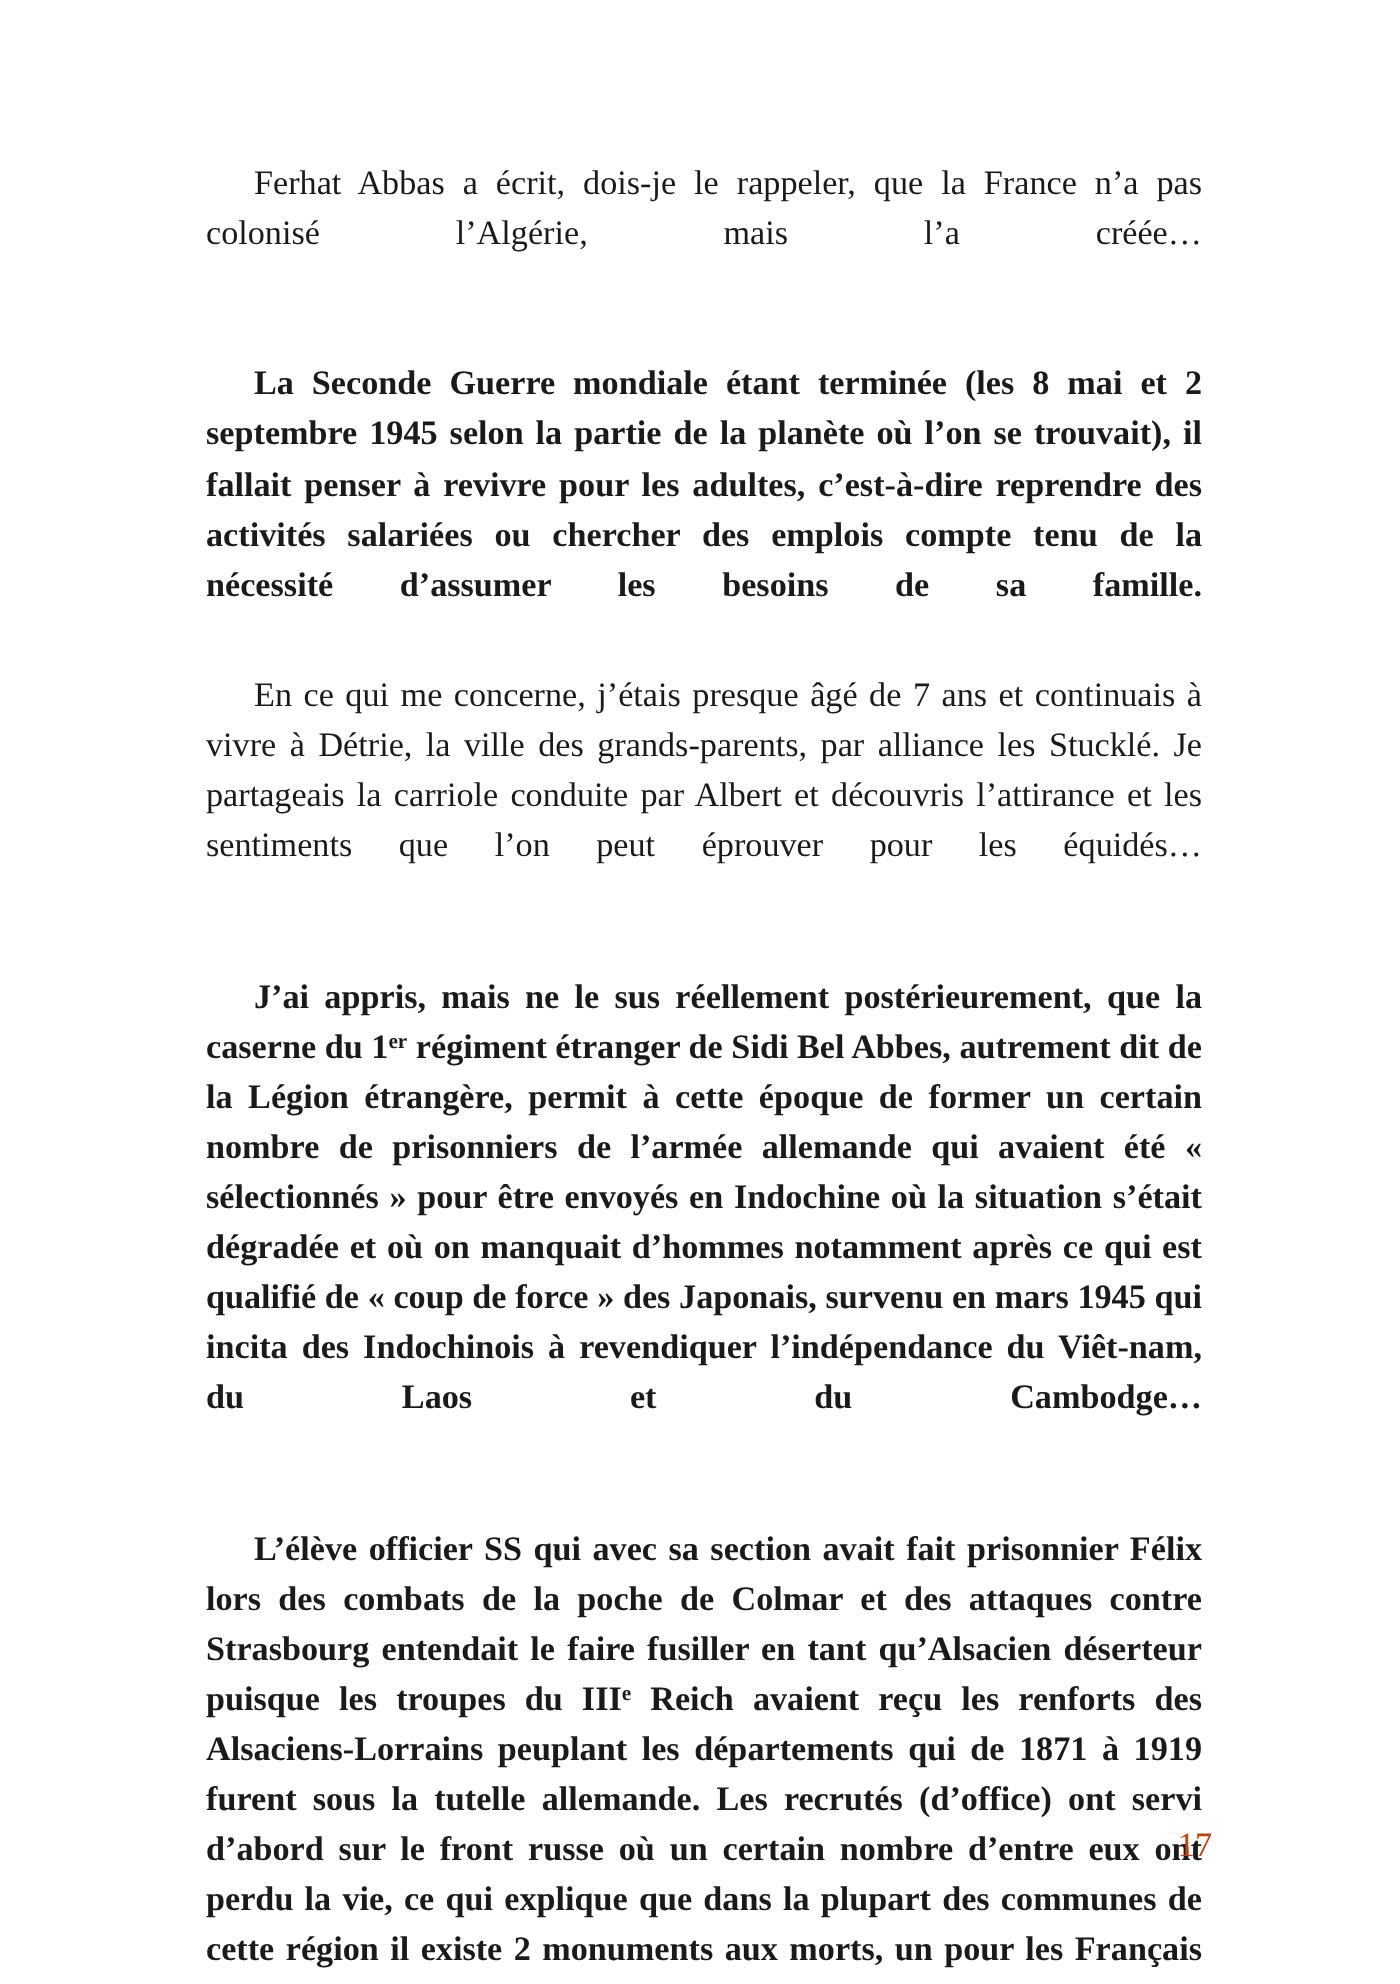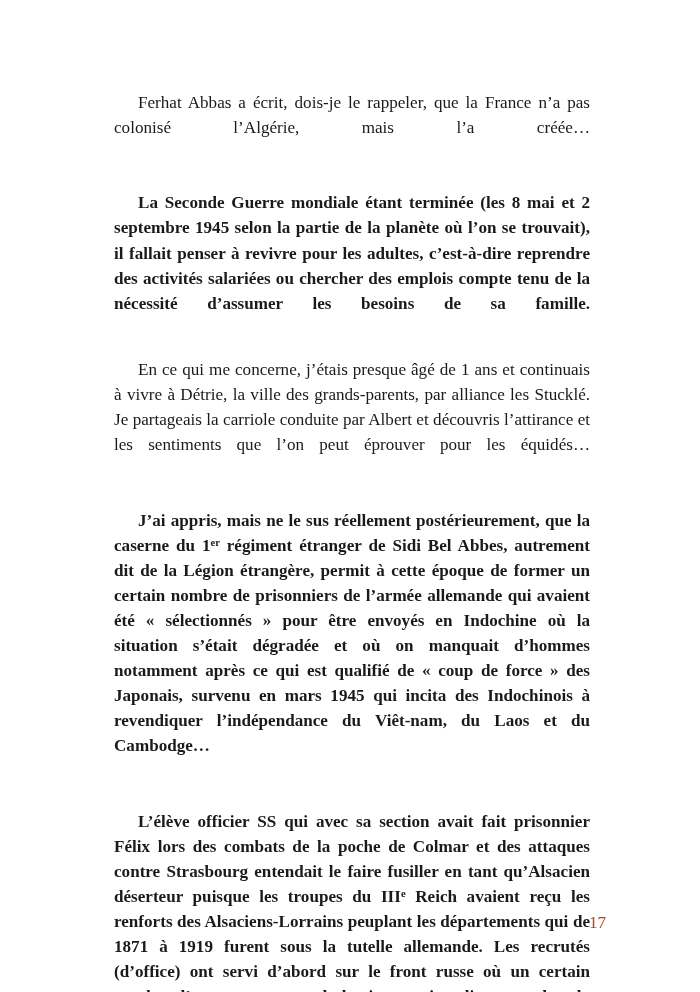--- a/index.html
+++ b/index.html
@@ -22,21 +22,21 @@
     width: 700px;
     height: 992px;
   }
   .text-block {
     position: absolute;
     left: 98px;
     top: 74px;
     width: 508px;
   }
   p.para {
-    margin: 16px;
+    margin: 5px;
     text-align: justify;
     text-justify: inter-word;
     font-size: 17.1px;
     line-height: 25.1px;
     text-indent: 24px;
     hyphens: none;
     -webkit-hyphens: none;
     word-spacing: 0;
   }
   p.para.gap-before {
@@ -65,18 +65,18 @@
     color: #c2410c;
   }
 </style>
 </head>
 <body>
 
 <div class="page">
   <div class="text-block" id="body-text-block">
       <p class="para">Ferhat Abbas a écrit, dois-je le rappeler, que la France n’a pas colonisé l’Algérie, mais l’a créée…</p>
       <p class="para gap-before">La Seconde Guerre mondiale étant terminée (les 8 mai et 2 septembre 1945 selon la partie de la planète où l’on se trouvait), il fallait penser à revivre pour les adultes, c’est-à-dire reprendre des activités salariées ou chercher des emplois compte tenu de la nécessité d’assumer les besoins de sa famille.</p>
-      <p class="para">En ce qui me concerne, j’étais presque âgé de 1 ans et continuais à vivre à Détrie, la ville des grands-parents, par alliance les Stucklé. Je partageais la carriole conduite par Albert et découvris l’attirance et les sentiments que l’on peut éprouver pour les équidés…</p>
+      <p class="para">En ce qui me concerne, j’étais presque âgé de 7 ans et continuais à vivre à Détrie, la ville des grands-parents, par alliance les Stucklé. Je partageais la carriole conduite par Albert et découvris l’attirance et les sentiments que l’on peut éprouver pour les équidés…</p>
       <p class="para gap-before">J’ai appris, mais ne le sus réellement postérieurement, que la caserne du 1<sup class="ord">er</sup> régiment étranger de Sidi Bel Abbes, autrement dit de la Légion étrangère, permit à cette époque de former un certain nombre de prisonniers de l’armée allemande qui avaient été « sélectionnés » pour être envoyés en Indochine où la situation s’était dégradée et où on manquait d’hommes notamment après ce qui est qualifié de « coup de force » des Japonais, survenu en mars 1945 qui incita des Indochinois à revendiquer l’indépendance du Viêt-nam, du Laos et du Cambodge…</p>
       <p class="para gap-before">L’élève officier SS qui avec sa section avait fait prisonnier Félix lors des combats de la poche de Colmar et des attaques contre Strasbourg entendait le faire fusiller en tant qu’Alsacien déserteur puisque les troupes du III<sup class="ord">e</sup> Reich avaient reçu les renforts des Alsaciens-Lorrains peuplant les départements qui de 1871 à 1919 furent sous la tutelle allemande. Les recrutés (d’office) ont servi d’abord sur le front russe où un certain nombre d’entre eux ont perdu la vie, ce qui explique que dans la plupart des communes de cette région il existe 2 monuments aux morts, un pour les Français morts au champ d’honneur et un autre pour les « malgré nous »…</p>
     </div>
   <div class="page-number">17</div>
 </div>
 
 </body></html>

